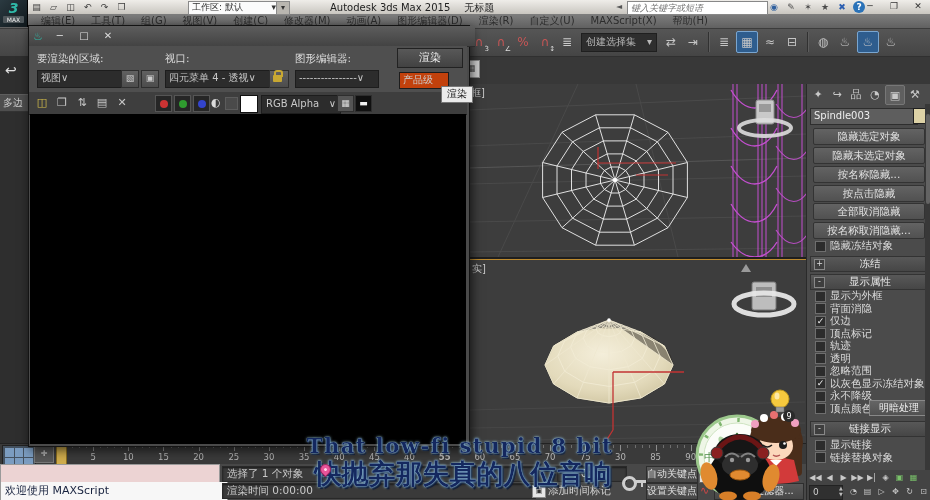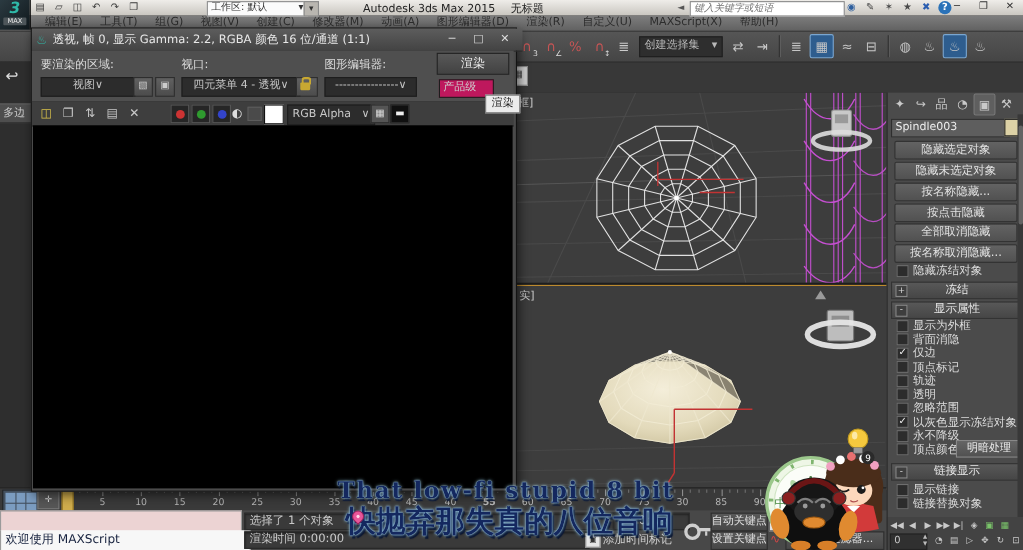--- a/index.html
+++ b/index.html
@@ -66,24 +66,24 @@
   .cp-scroll .thumb{position:absolute;left:1px;top:10px;width:4px;height:90px;background:#636363;border-radius:2px}
   
   .rd{left:28px;top:25px;width:440px;height:420px;background:#4a4a4a;border:1px solid #141414;box-shadow:2px 3px 10px rgba(0,0,0,.65);z-index:40}
   .rd-title{position:absolute;left:0;top:0;width:438px;height:20px;background:linear-gradient(#5d5d5d,#434343);border-bottom:1px solid #2c2c2c;display:flex;align-items:center;padding:0 4px}
   .rd-title .tp{color:#2fb9a8;font-size:11px;margin-right:5px}
   .rd-title .tx{font-size:10.5px;color:#e8e8e8;white-space:nowrap;overflow:hidden;flex:1}
   .rd-winbtns{display:flex}
   .rd-wb{width:24px;height:16px;text-align:center;font-size:10px;color:#ddd;line-height:16px}
   .rd-controls{position:absolute;left:0;top:20px;width:438px;height:46px;background:#4f4f4f;border-bottom:1px solid #2c2c2c}
   .rd-lab{position:absolute;font-size:10.5px;color:#ddd;white-space:nowrap}
-  .rd-dd{position:absolute;height:16px;background:#2c2c2c;border:1px solid #1d1d1d;color:#c6c6c6;font-size:10px;line-height:14px;padding:0 3px;display:flex;justify-content:center;overflow:hidden;white-space:nowrap}
+  .rd-dd{position:absolute;height:16px;background:#2c2c2c;border:1px solid #1d1d1d;color:#c6c6c6;font-size:10px;line-height:14px;padding:0 3px;display:flex;justify-content:flex-start;overflow:hidden;white-space:nowrap}
   .rd-sbtn{position:absolute;width:16px;height:16px;background:linear-gradient(#616161,#4c4c4c);border:1px solid #2e2e2e;color:#ccc;font-size:9px;text-align:center;line-height:15px}
   .rd-render{position:absolute;left:368px;top:2px;width:64px;height:18px;background:linear-gradient(#585858,#424242);border:1px solid #222;color:#efefef;font-size:11px;text-align:center;line-height:17px}
-  .rd-quality{position:absolute;left:370px;top:26px;width:42px;height:15px;background:#be185d;border:1px solid #1d1d1d;color:#ccc;font-size:10px;line-height:13px;padding:0 3px;overflow:hidden;white-space:nowrap}
+  .rd-quality{position:absolute;left:370px;top:26px;width:42px;height:15px;background:#c2410c;border:1px solid #1d1d1d;color:#ccc;font-size:10px;line-height:13px;padding:0 3px;overflow:hidden;white-space:nowrap}
   .rd-tip{position:absolute;left:412px;top:40px;width:30px;height:15px;background:#ececec;border:1px solid #777;color:#222;font-size:10px;text-align:center;line-height:14px;z-index:2}
   .rd-toolbar{position:absolute;left:0;top:66px;width:438px;height:22px;background:#3e3e3e;border-bottom:1px solid #232323}
   .rd-left{position:absolute;left:5px;top:3px;display:flex;gap:4px}
   .rd-ic{width:16px;height:16px;font-size:11px;text-align:center;line-height:16px;color:#c8c8c8}
   .rd-dots{position:absolute;left:126px;top:3px;display:flex;gap:2px}
   .rd-dotbtn{width:15px;height:15px;background:#262626;border:1px solid #555;display:flex;align-items:center;justify-content:center}
   .rd-dotbtn .dot{width:8px;height:8px;border-radius:50%}
   .rd-mono{position:absolute;left:179px;top:3px;width:15px;height:15px;color:#ddd;font-size:11px;text-align:center;line-height:15px}
   .rd-dis{position:absolute;left:196px;top:5px;width:11px;height:11px;background:#4a4a4a;border:1px solid #5c5c5c}
   .rd-swatch{position:absolute;left:211px;top:3px;width:16px;height:16px;background:#fff;border:1px solid #111}
@@ -409,21 +409,20 @@
         </div>
       </div>
     <div class="cp-scroll">
         <span class="thumb"></span>
       </div>
   </div>
 
   <div class="abs rd">
     <div class="rd-title">
       <span class="tp">♨</span>
-      <span class="tx">透视, 帧 0, 显示 Gamma: 2.2, RGBA 颜色 16 位/通道 (1:1)</span>
       <span class="rd-winbtns" id="rd-winbtns">
           <span class="rd-wb">─</span>
           <span class="rd-wb">□</span>
           <span class="rd-wb">✕</span>
         </span>
     </div>
     <div class="rd-controls">
       <span class="rd-lab" style="left:8px;top:6px">要渲染的区域:</span>
       <span class="rd-dd" style="left:8px;top:24px;width:78px">
         <span>视图</span>

